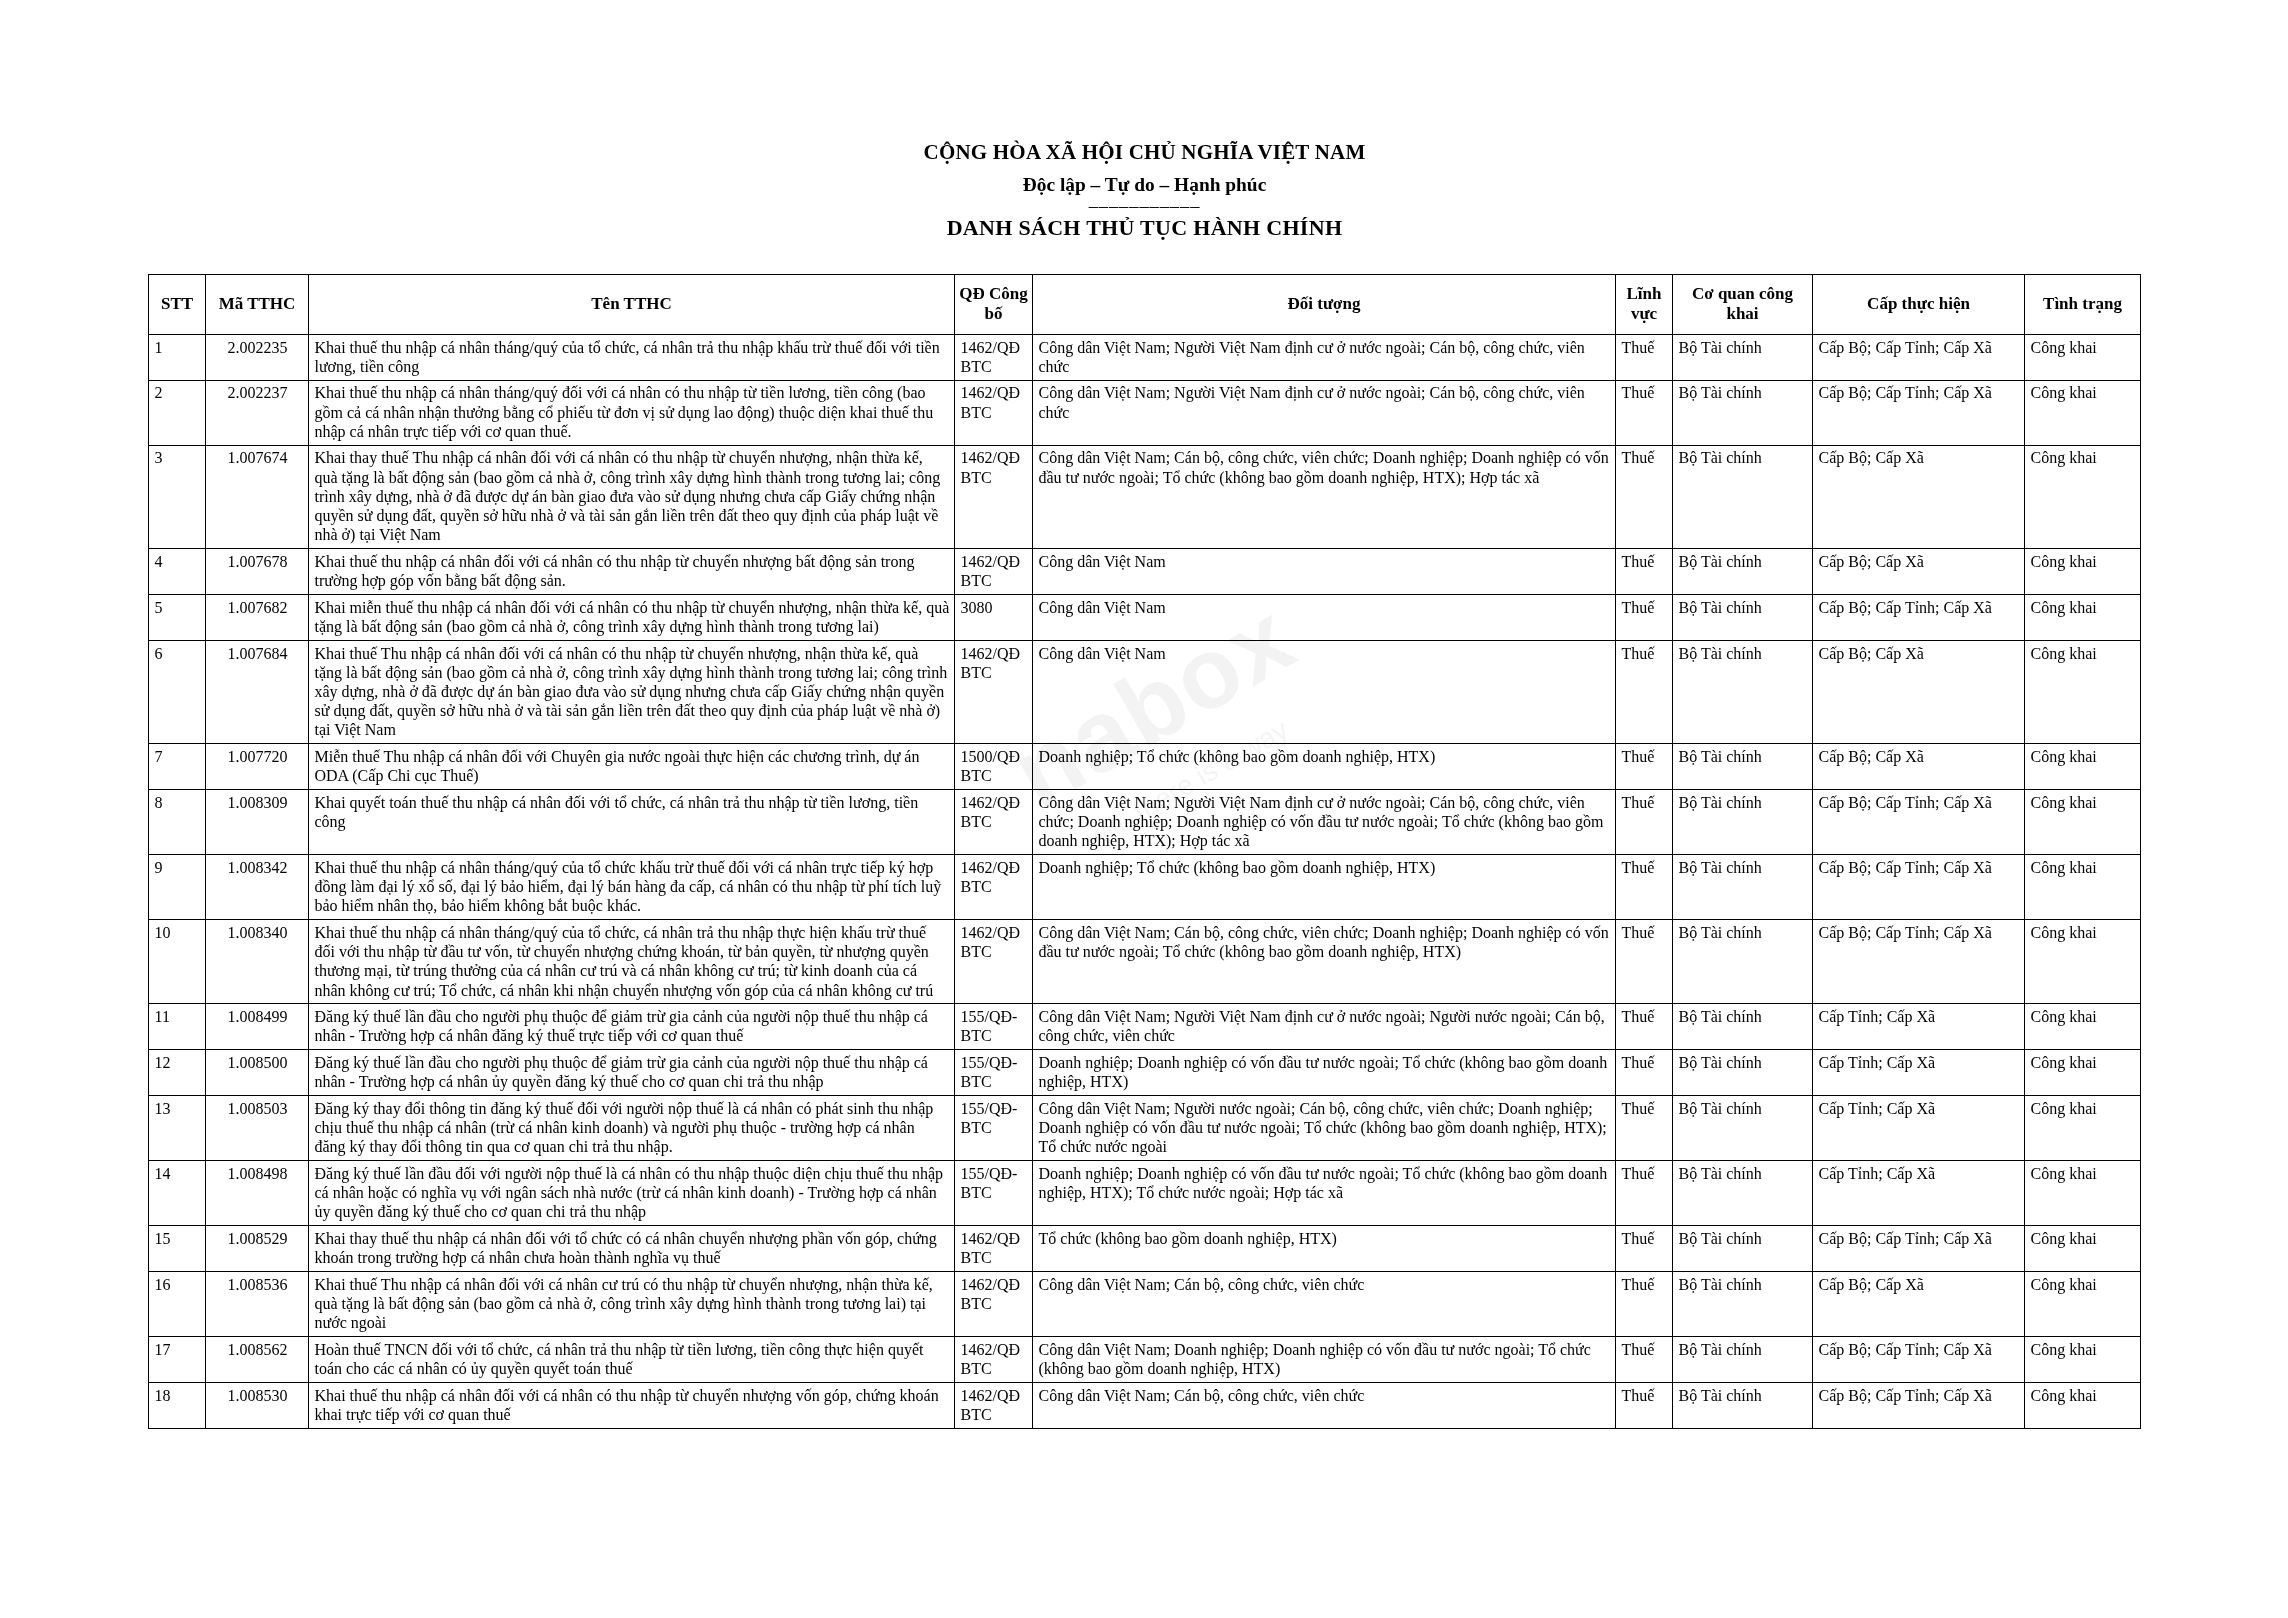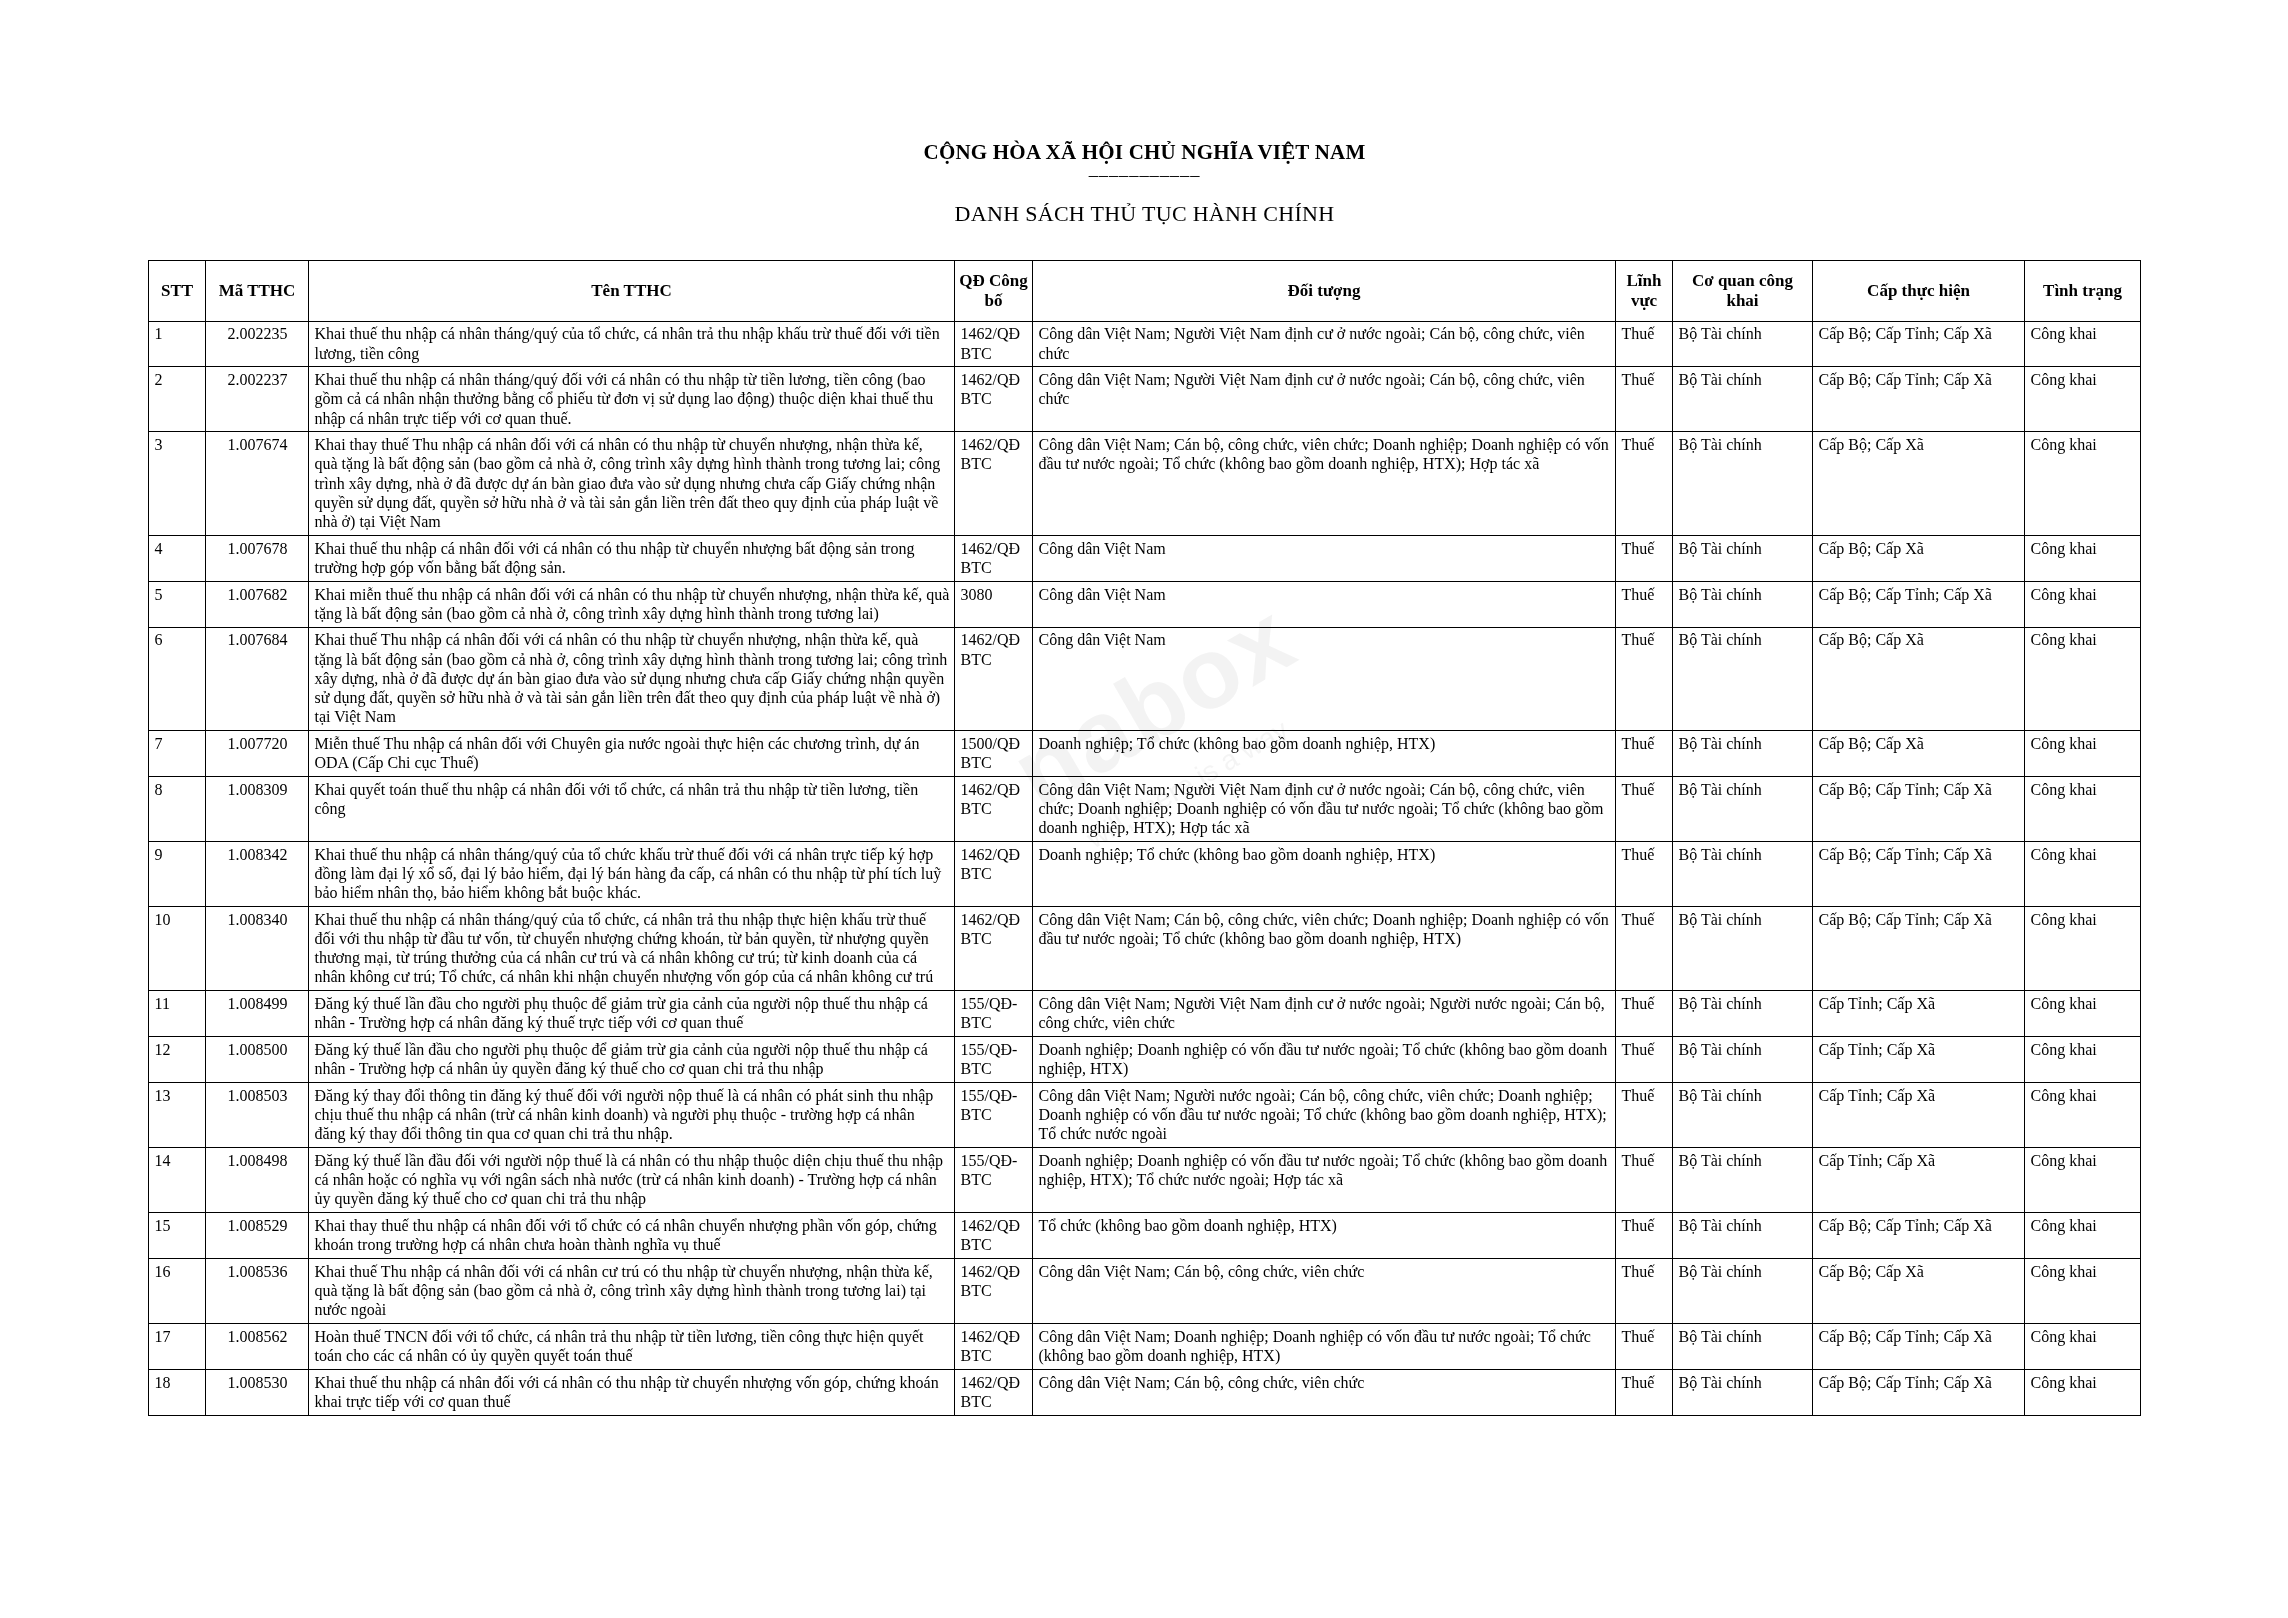--- a/index.html
+++ b/index.html
@@ -69,22 +69,22 @@
   .h-rule {
     margin: 1.8px auto 0 auto;
     width: 155px;
     font-size: 18.5px;
     letter-spacing: 0.9px;
     color: #000;
     line-height: 16.6px;
   }
   .h-title {
     font-size: 22px;
-    font-weight: normal;
-    margin-top: 18px;
+    font-weight: bold;
+    margin-top: 0;
     letter-spacing: 0.3px;
   }
   table.thtc {
     position: relative;
     z-index: 2;
     border-collapse: collapse;
     margin: 33px auto 0 auto;
     width: 1794px;
     table-layout: fixed;
     background: transparent;
@@ -126,20 +126,21 @@
 
 <div class="page">
 
   <div class="watermark">
     <div class="wm-text">nabox</div>
     <div class="wm-sub">will, there is a way</div>
   </div>
 
   <div class="header">
     <div class="h-line1">CỘNG HÒA XÃ HỘI CHỦ NGHĨA VIỆT NAM</div>
+    <div class="h-line2">Độc lập – Tự do – Hạnh phúc</div>
     <div class="h-rule">–––––––––––</div>
     <div class="h-title">DANH SÁCH THỦ TỤC HÀNH CHÍNH</div>
   </div>
 
   <table class="thtc">
     <colgroup>
       <col class="w-stt">
         <col class="w-ma">
         <col class="w-ten">
         <col class="w-qd">

